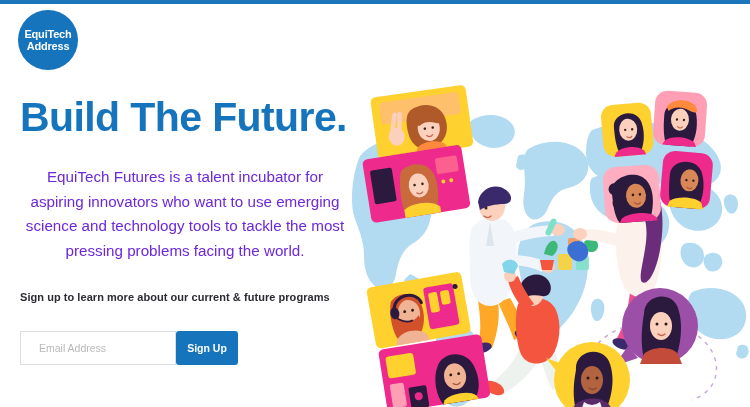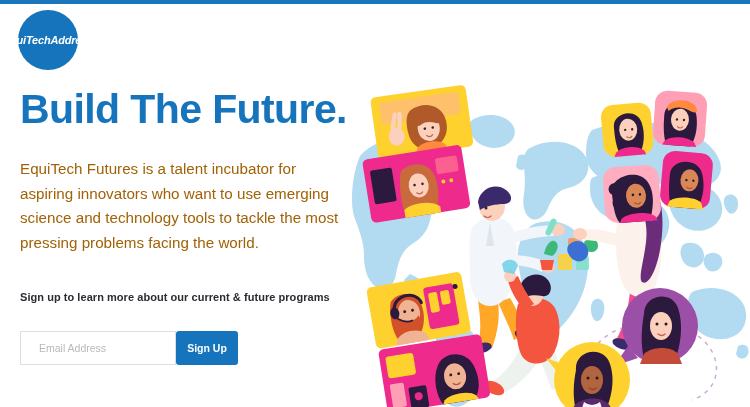--- a/index.html
+++ b/index.html
@@ -28,56 +28,56 @@
   
   #logo {
     position: absolute;
     left: 18px;
     top: 10px;
     width: 60px;
     height: 60px;
     border-radius: 50%;
     background: #1574bc;
     display: flex;
-    flex-direction: row;
+    flex-direction: column;
     align-items: center;
     justify-content: center;
     line-height: 1.12;
-    font-style: italic;
   }
   #logo .logo-line {
     color: #ffffff;
     font-size: 11px;
     font-weight: bold;
     letter-spacing: -0.2px;
     text-align: center;
     white-space: nowrap;
   }
   
   #left-col {
     position: absolute;
     left: 20px;
-    top: 88px;
+    top: 96px;
     width: 340px;
   }
   #headline {
     color: #1574bc;
     font-size: 41px;
     font-weight: bold;
     letter-spacing: -0.6px;
     line-height: 1.05;
     margin: 0 0 26px 0;
     white-space: nowrap;
   }
   #subcopy {
-    color: #a16207;
+    color: #6d28d9;
     font-size: 15.2px;
     line-height: 1.62;
     margin: 0;
     width: 330px;
+    text-align: center;
   }
   #signup-label {
     position: absolute;
     left: 20px;
     top: 291px;
     color: #2b2b33;
     font-size: 11px;
     font-weight: bold;
     letter-spacing: 0.05px;
     white-space: nowrap;

